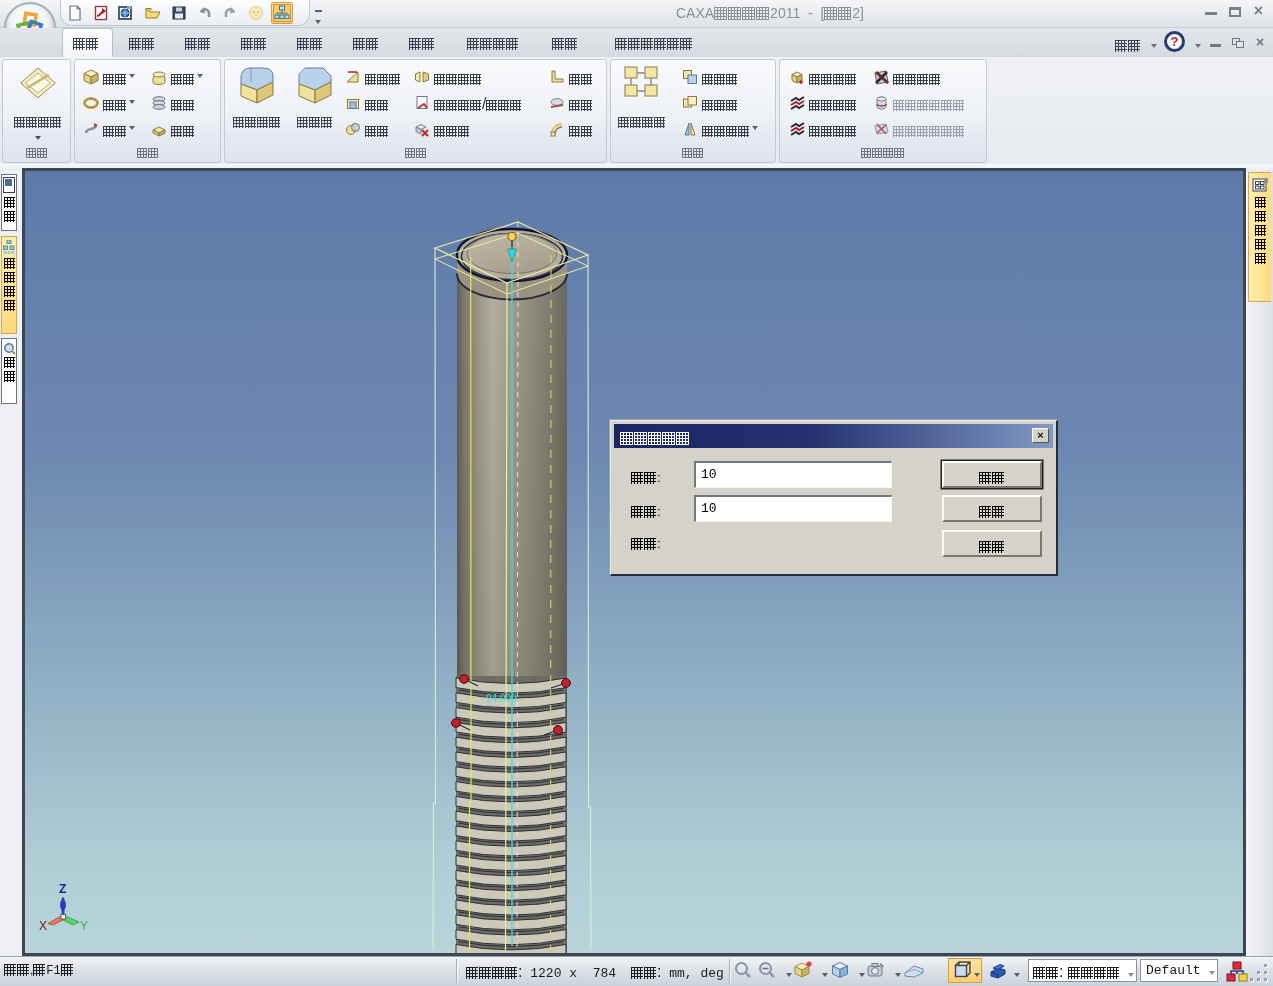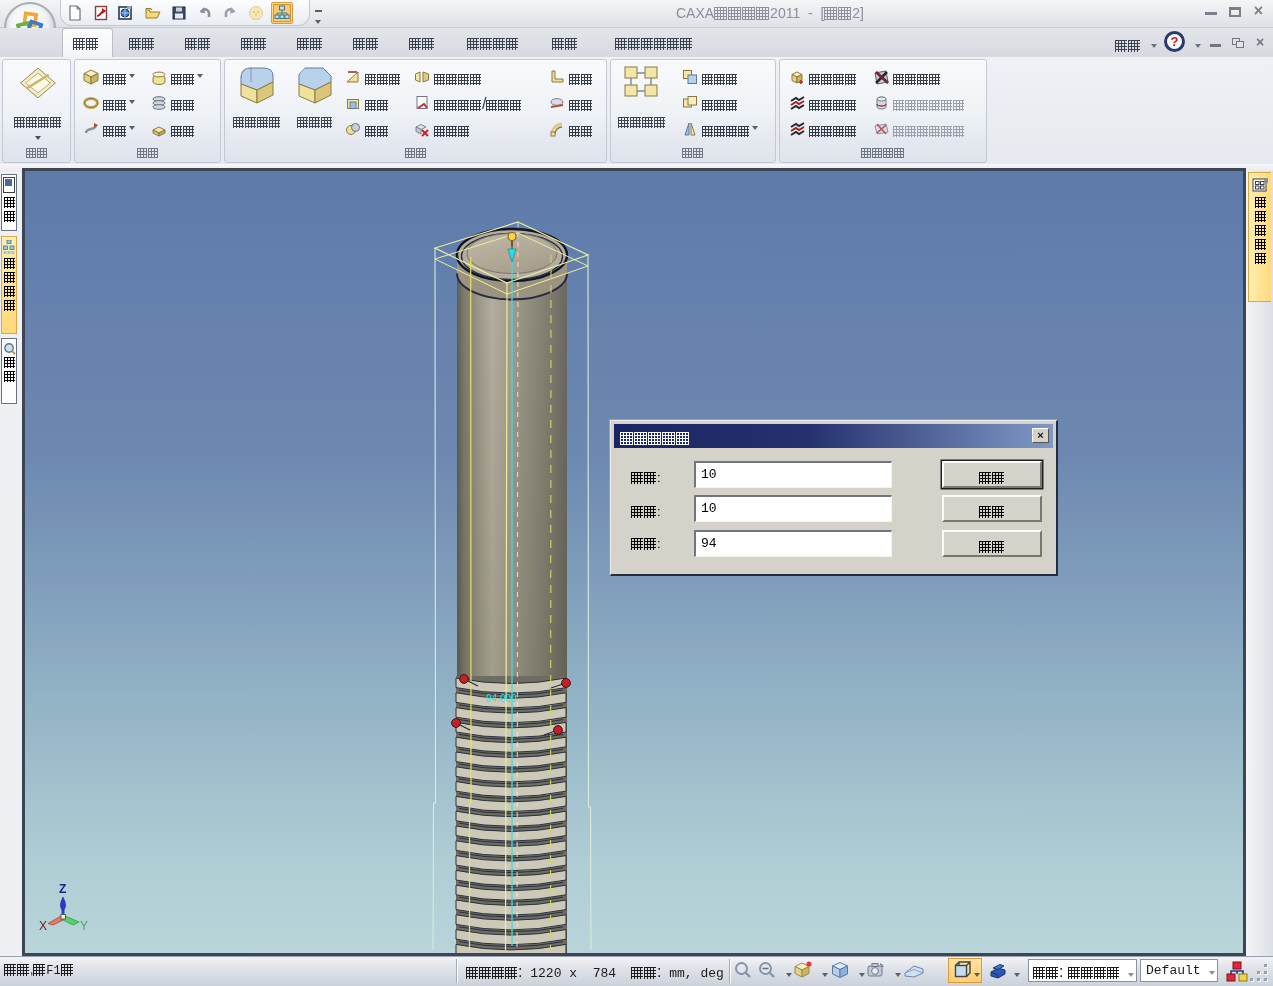--- a/index.html
+++ b/index.html
@@ -426,21 +426,20 @@
 <div class="abs" style="left:610px;top:420px;width:448px;height:156px;background:#d5d2ca;border-top:1px solid #eceae6;border-left:1px solid #eceae6;border-right:2px solid #232d3d;border-bottom:2px solid #232d3d;box-shadow:-1px -1px 0 #9aa0aa">
 <div class="abs" style="left:3px;top:3px;right:3px;height:24px;background:linear-gradient(90deg,#1b2565 0%,#25326f 45%,#8099c6 100%)">
 <span style="position:absolute;left:6px;top:5px;color:#fff"><i class="c" style="width:13px;height:13px;"></i><i class="c" style="width:13px;height:13px;"></i><i class="c" style="width:13px;height:13px;"></i><i class="c" style="width:13px;height:13px;"></i><i class="c" style="width:13px;height:13px;"></i></span>
 <div class="abs" style="right:4px;top:4px;width:17px;height:15px;background:#d5d2ca;border-top:1px solid #fff;border-left:1px solid #fff;border-right:1.5px solid #55544e;border-bottom:1.5px solid #55544e;color:#111;font-weight:bold;font-size:11px;text-align:center;line-height:13px">×</div>
 </div>
 <div class="abs" style="left:20px;top:47px;color:#000"><i class="c" style="width:12px;height:12px;"></i><i class="c" style="width:12px;height:12px;"></i><span style="color:#000;font-size:13px">:</span></div>
 <div class="abs" style="left:20px;top:81px;color:#000"><i class="c" style="width:12px;height:12px;"></i><i class="c" style="width:12px;height:12px;"></i><span style="font-size:13px">:</span></div>
 <div class="abs" style="left:20px;top:113px;color:#000"><i class="c" style="width:12px;height:12px;"></i><i class="c" style="width:12px;height:12px;"></i><span style="font-size:13px">:</span></div>
 <div class="abs" style="left:83px;top:40px;width:198px;height:27px;background:#fff;border:1px solid #828890;border-top:2px solid #707680;border-left:2px solid #707680;border-bottom-color:#f4f4f0;border-right-color:#f4f4f0;font-size:13px;font-family:'Liberation Mono',monospace;color:#000;padding:4px 0 0 5px">10</div>
     <div class="abs" style="left:83px;top:74px;width:198px;height:27px;background:#fff;border:1px solid #828890;border-top:2px solid #707680;border-left:2px solid #707680;border-bottom-color:#f4f4f0;border-right-color:#f4f4f0;font-size:13px;font-family:'Liberation Mono',monospace;color:#000;padding:4px 0 0 5px">10</div>
-    <div class="abs" style="left:83px;top:109px;width:198px;height:27px;background:#fff;border:1px solid #828890;border-top:2px solid #707680;border-left:2px solid #707680;border-bottom-color:#f4f4f0;border-right-color:#f4f4f0;font-size:13px;font-family:'Liberation Mono',monospace;color:#000;padding:4px 0 0 5px">94</div>
 <div class="abs" style="left:331px;top:40px;width:100px;height:27px;background:#d5d2ca;box-shadow:0 0 0 1.5px #202020;border:1px solid #6a6a66;border-top:2px solid #fbfbf8;border-left:2px solid #fbfbf8;border-right:2px solid #77766f;border-bottom:2px solid #77766f;text-align:center;color:#000;padding-top:5px"><i class="c" style="width:12px;height:12px;"></i><i class="c" style="width:12px;height:12px;"></i></div>
     <div class="abs" style="left:331px;top:74px;width:100px;height:27px;background:#d5d2ca;border:1px solid #6a6a66;border-top:2px solid #fbfbf8;border-left:2px solid #fbfbf8;border-right:2px solid #77766f;border-bottom:2px solid #77766f;text-align:center;color:#000;padding-top:5px"><i class="c" style="width:12px;height:12px;"></i><i class="c" style="width:12px;height:12px;"></i></div>
     <div class="abs" style="left:331px;top:109px;width:100px;height:27px;background:#d5d2ca;border:1px solid #6a6a66;border-top:2px solid #fbfbf8;border-left:2px solid #fbfbf8;border-right:2px solid #77766f;border-bottom:2px solid #77766f;text-align:center;color:#000;padding-top:5px"><i class="c" style="width:12px;height:12px;"></i><i class="c" style="width:12px;height:12px;"></i></div>
 </div>
 <div class="abs" style="left:0;top:956px;width:1273px;height:30px;background:linear-gradient(#f2f3f6,#dde1e7 45%,#ccd2db);border-top:1px solid #9aa2ae"></div>
 <div class="abs" style="left:4px;top:963px;color:#1c1c1c;font-size:12px"><i class="c" style="width:12px;height:12px;"></i><i class="c" style="width:12px;height:12px;"></i>,<i class="c" style="width:12px;height:12px;"></i><span style="font-family:'Liberation Mono',monospace;font-size:12px">F1</span><i class="c" style="width:12px;height:12px;"></i></div>
 <div class="abs" style="left:456px;top:959px;width:1px;height:24px;background:#a7aeb9"></div>
 <div class="abs" style="left:457px;top:959px;width:1px;height:24px;background:#f8f9fa"></div>
 <div class="abs" style="left:466px;top:963px;color:#1c1c1c"><i class="c" style="width:12px;height:12px;"></i><i class="c" style="width:12px;height:12px;"></i><i class="c" style="width:12px;height:12px;"></i><i class="c" style="width:12px;height:12px;"></i>:<span style="font-family:'Liberation Mono',monospace;font-size:13px">&nbsp;1220 x&nbsp;&nbsp;784</span></div>
 <div class="abs" style="left:631px;top:963px;color:#1c1c1c"><i class="c" style="width:12px;height:12px;"></i><i class="c" style="width:12px;height:12px;"></i>:<span style="font-family:'Liberation Mono',monospace;font-size:13px">&nbsp;mm,&nbsp;deg</span></div>

